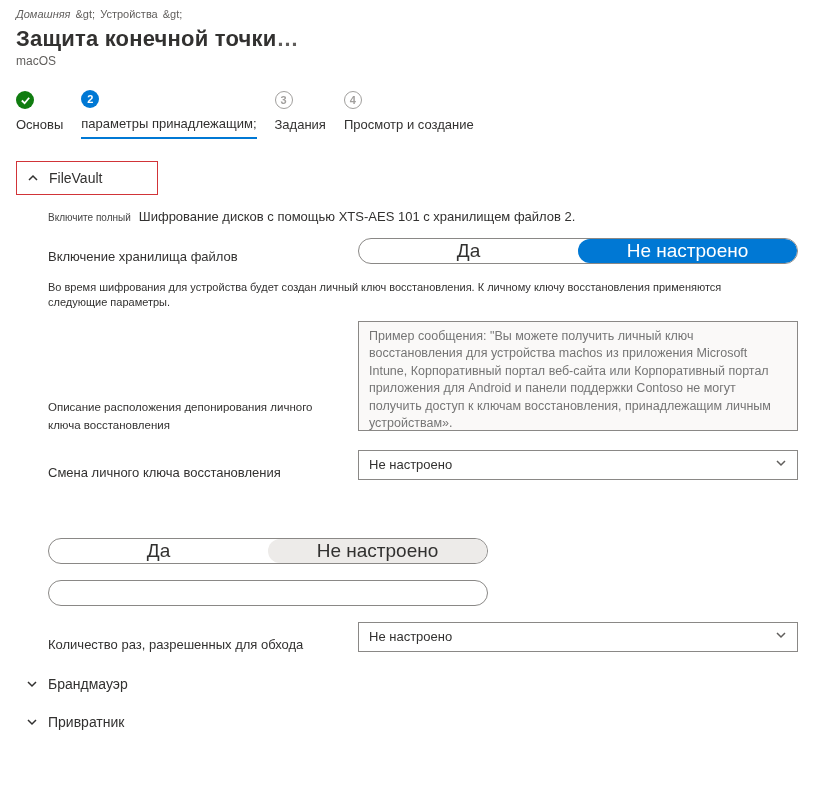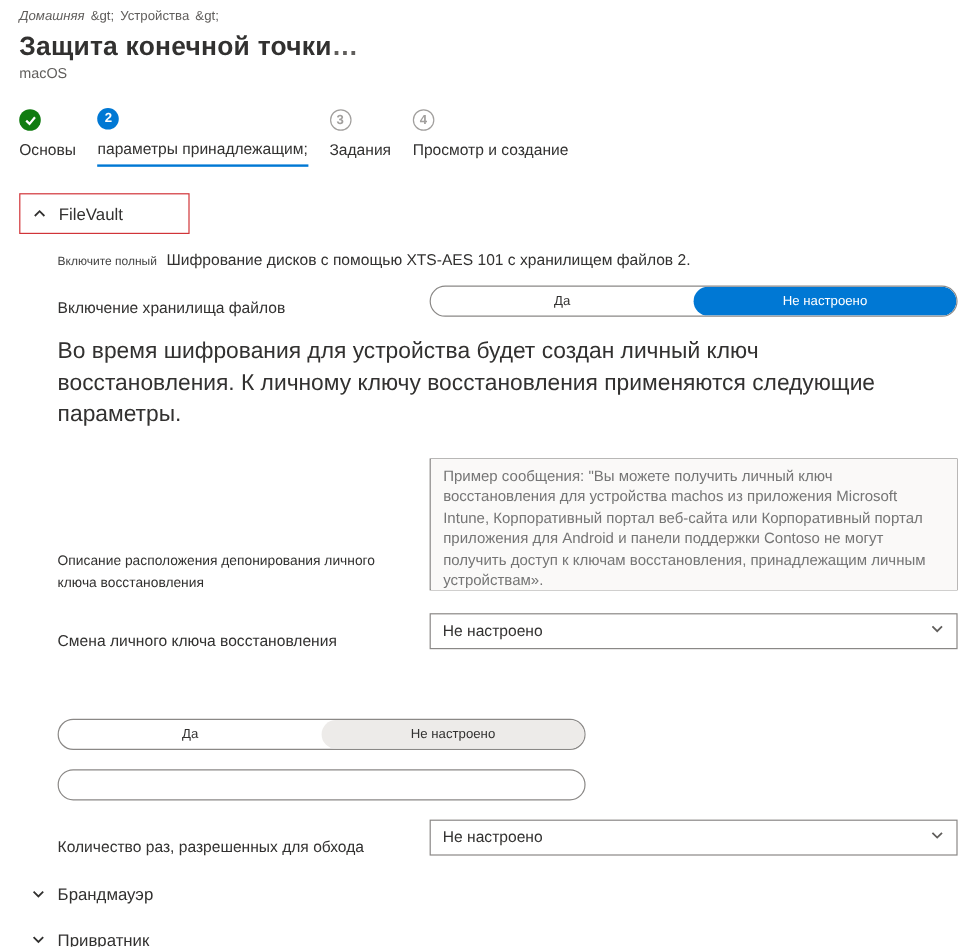--- a/index.html
+++ b/index.html
@@ -47,29 +47,29 @@
   .section-body { padding: 4px 0 0 32px; }
   .desc-row { font-size: 13px; margin: 10px 0 14px 0; display:flex; gap:8px; align-items:baseline;}
   .desc-row .mini { font-size: 10px; color: #444; }
   .field-row {
     display: flex; align-items: flex-end; gap: 30px;
     margin-bottom: 16px;
   }
   .field-label { width: 280px; font-size: 13px; padding-top: 4px; flex-shrink:0; }
   .field-control { flex: 1; }
 
-  .info-block { font-size: 19px; margin: 10px 0 22px 0; line-height: 1.4; max-width: 720px;}
+  .info-block { font-size: 11px; margin: 10px 0 10px 0; line-height: 1.4; max-width: 720px;}
 
   .pill-toggle {
     display: flex; width: 440px; height: 26px;
     border: 1px solid #8a8886; border-radius: 13px; overflow: hidden;
   }
   .pill-toggle .opt {
     flex: 1; display: flex; align-items: center; justify-content: center;
-    font-size: 11px; cursor: pointer;
+    font-size: 19px; cursor: pointer;
   }
   .pill-toggle .opt.selected { background: #0078d4; color: #fff; border-radius: 13px; }
   .pill-toggle .opt.selected-gray { background: #edebe9; border-radius: 13px; }
   .pill-toggle.disabled .opt { color: #a19f9d; margin-top: 32px; }
 
   .textarea-box {
     width: 440px; height: 110px; border: 1px solid #8a8886;
     background: #faf9f8; font-size: 12.5px; padding: 6px 10px;
     color: #605e5c; line-height: 1.4; resize: none; font-family: inherit;
   }

